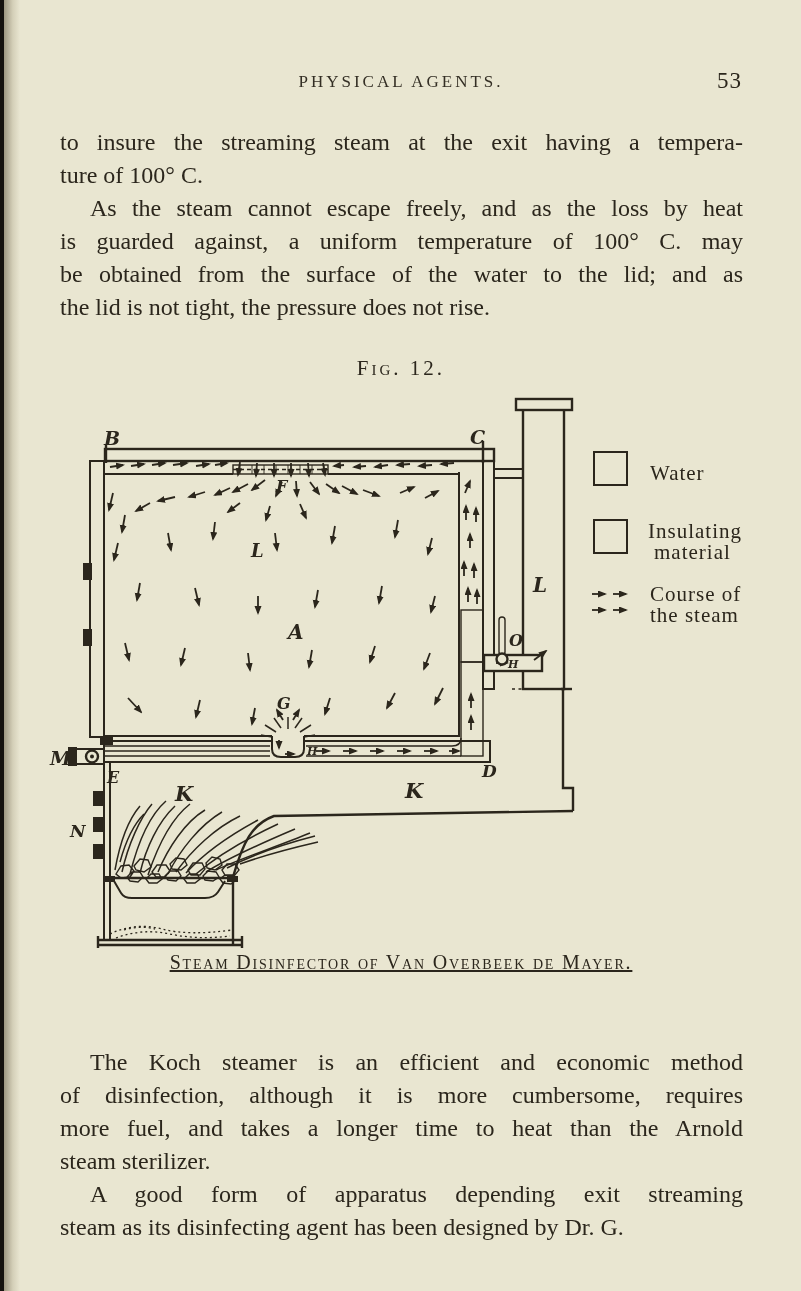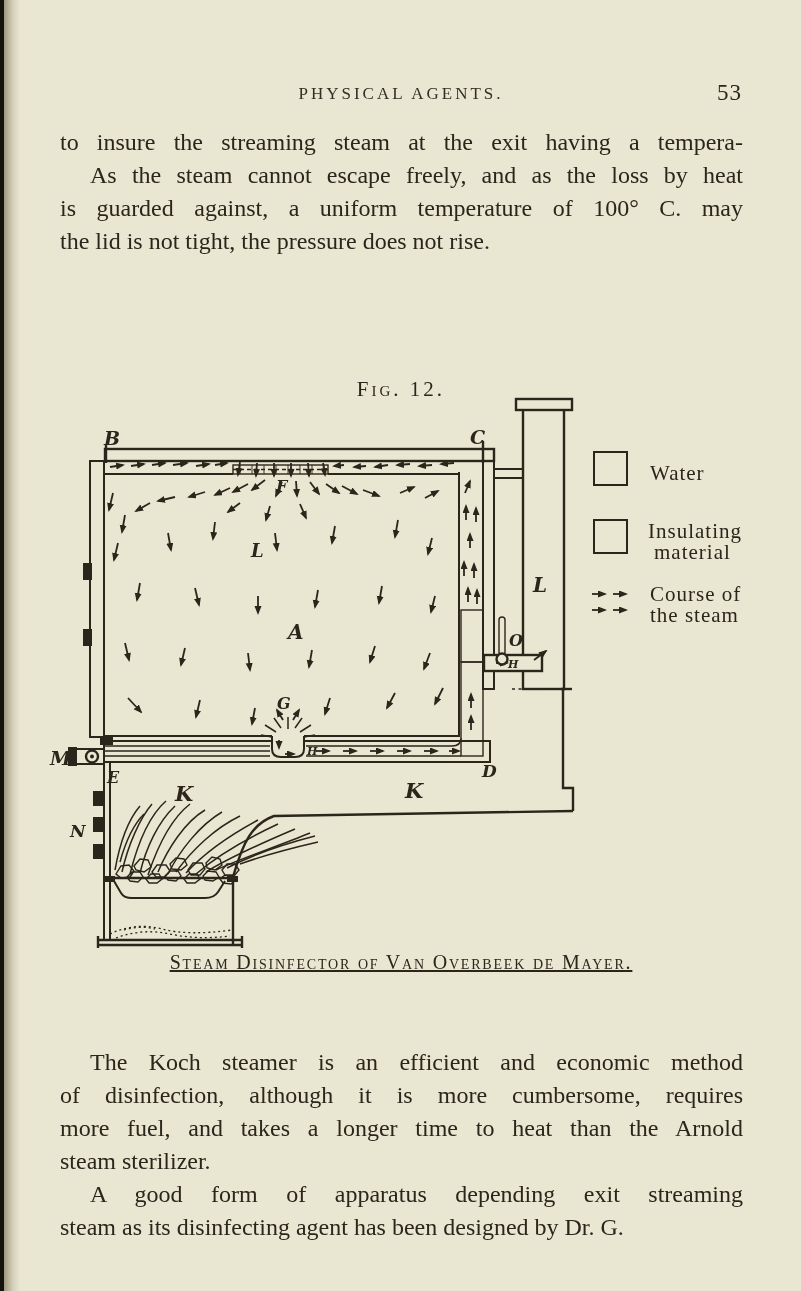--- a/index.html
+++ b/index.html
@@ -2,31 +2,31 @@
 <html><head>
 <meta charset="utf-8">
 <style>
   html,body{margin:0;padding:0;}
   body{width:801px;height:1291px;position:relative;overflow:hidden;
        background:#e9e6d1;font-family:"Liberation Serif",serif;color:#2b261c;}
   .page{position:absolute;inset:0;}
   .binding-black{position:absolute;left:0;top:0;width:4px;height:1291px;background:#15120e;}
   .binding-shade{position:absolute;left:4px;top:0;width:16px;height:1291px;
        background:linear-gradient(90deg,rgba(96,86,62,.55),rgba(150,140,110,.25) 55%,rgba(0,0,0,0));}
-  .header{position:absolute;left:60px;top:84px;width:682px;height:30px;}
+  .header{position:absolute;left:60px;top:72px;width:682px;height:30px;}
   .running-title{position:absolute;left:0;right:0;text-align:center;
        font-size:17px;letter-spacing:3px;color:#332e24;}
   .page-number{position:absolute;right:0;top:-4px;font-size:23px;letter-spacing:1px;margin-left:44px;}
   .textblock{position:absolute;left:60px;width:683px;font-size:24px;line-height:33px;}
   .textblock.top{top:126px;font-family:Liberation Serif, serif;}
   .textblock.bottom{top:1046px;}
   .line{text-align:justify;text-align-last:justify;white-space:normal;}
   .line.last{text-align-last:left;}
   .line.indent{text-indent:30px;}
-  .figlabel{position:absolute;left:60px;top:377px;width:682px;text-align:center;
+  .figlabel{position:absolute;left:60px;top:356px;width:682px;text-align:center;
        font-variant:small-caps;font-size:21px;letter-spacing:3px;}
   .caption{position:absolute;left:30px;top:951px;width:742px;text-align:center;
        font-variant:small-caps;font-size:20px;letter-spacing:1.8px;text-decoration:underline;}
   svg{position:absolute;left:40px;top:388px;}
   svg text{fill:#2b261c;font-family:"DejaVu Serif",serif;font-style:italic;font-weight:700;}
   .t21{font-size:21px}.t20{font-size:20px}.t19{font-size:19px}.t18{font-size:18px}
   .t17{font-size:17px}.t16{font-size:16px}.t11{font-size:11px}
   .leg{font-style:normal;font-weight:400;font-size:21px;letter-spacing:1px;
        font-family:"Liberation Serif",serif;}
   .sk{stroke:#2b261c;fill:none;stroke-width:2;}
@@ -46,22 +46,24 @@
   <div class="binding-black"></div>
   <div class="binding-shade"></div>
 
   <div class="header">
     <div class="running-title">PHYSICAL AGENTS.</div>
     <div class="page-number">53</div>
   </div>
 
   <div class="textblock top">
     <div class="line">to insure the streaming steam at the exit having a tempera-</div>
+    <div class="line last">ture of 100° C.</div>
     <div class="line indent">As the steam cannot escape freely, and as the loss by heat</div>
     <div class="line">is guarded against, a uniform temperature of 100° C. may</div>
+    <div class="line">be obtained from the surface of the water to the lid; and as</div>
     <div class="line last">the lid is not tight, the pressure does not rise.</div>
   </div>
 
   <div class="figlabel">Fig. 12.</div>
 
   <svg width="740" height="566" viewBox="40 388 740 566">
     <defs>
       <pattern id="hatch" width="6" height="6" patternUnits="userSpaceOnUse">
         <path d="M-1,7 L7,-1 M-1,1 L1,-1 M5,7 L7,5" stroke="#2b261c" stroke-width="1.3" fill="none"></path>
       </pattern>

